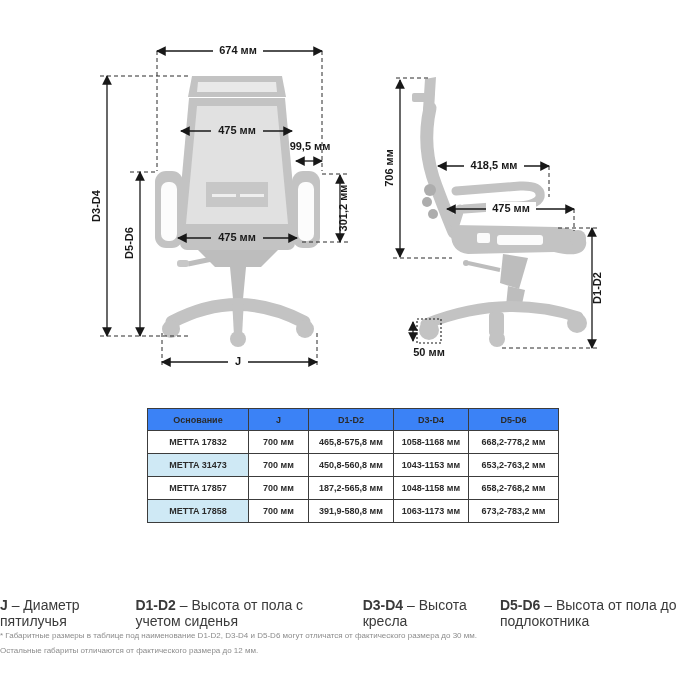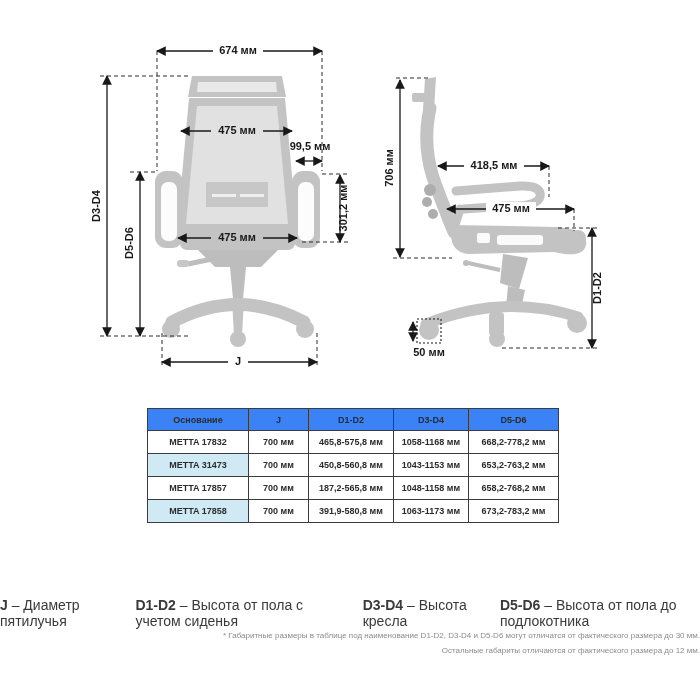--- a/index.html
+++ b/index.html
@@ -15,21 +15,21 @@
         table-layout:fixed;text-align:center;font-size:9px;font-weight:bold;color:#2b2b2b;}
   table.dims th,table.dims td{border:1px solid #3c3c3c;padding:0;}
   table.dims th{height:21px;background:#3b82f6;}
   table.dims td{height:22px;background:#fff;}
   th.base-hdr{background:#d3d6f1;}
   td.model-col{background:#dbeff9;}
   tr:nth-child(even) td.model-col{background:#cfe9f5;}
   .legend{position:absolute;top:597px;left:0;width:700px;display:flex;justify-content:space-between;
         gap:24px;font-size:14px;color:#3a3a3a;}
   .legend .term{font-weight:bold;}
-  .footnote{position:absolute;top:628px;left:0;width:700px;text-align:right;font-size:8px;
+  .footnote{position:absolute;top:628px;left:0;width:700px;text-align:left;font-size:8px;
         color:#8c8c8c;line-height:15px;}
 </style>
 </head>
 <body>
 
 <div class="page">
 
   <svg width="700" height="398" viewBox="0 0 700 398" style="position:absolute;left:0;top:0;">
     <defs>
       <marker id="arr" viewBox="0 0 10 10" refX="9" refY="5" markerWidth="7.5" markerHeight="7.5" orient="auto-start-reverse">

